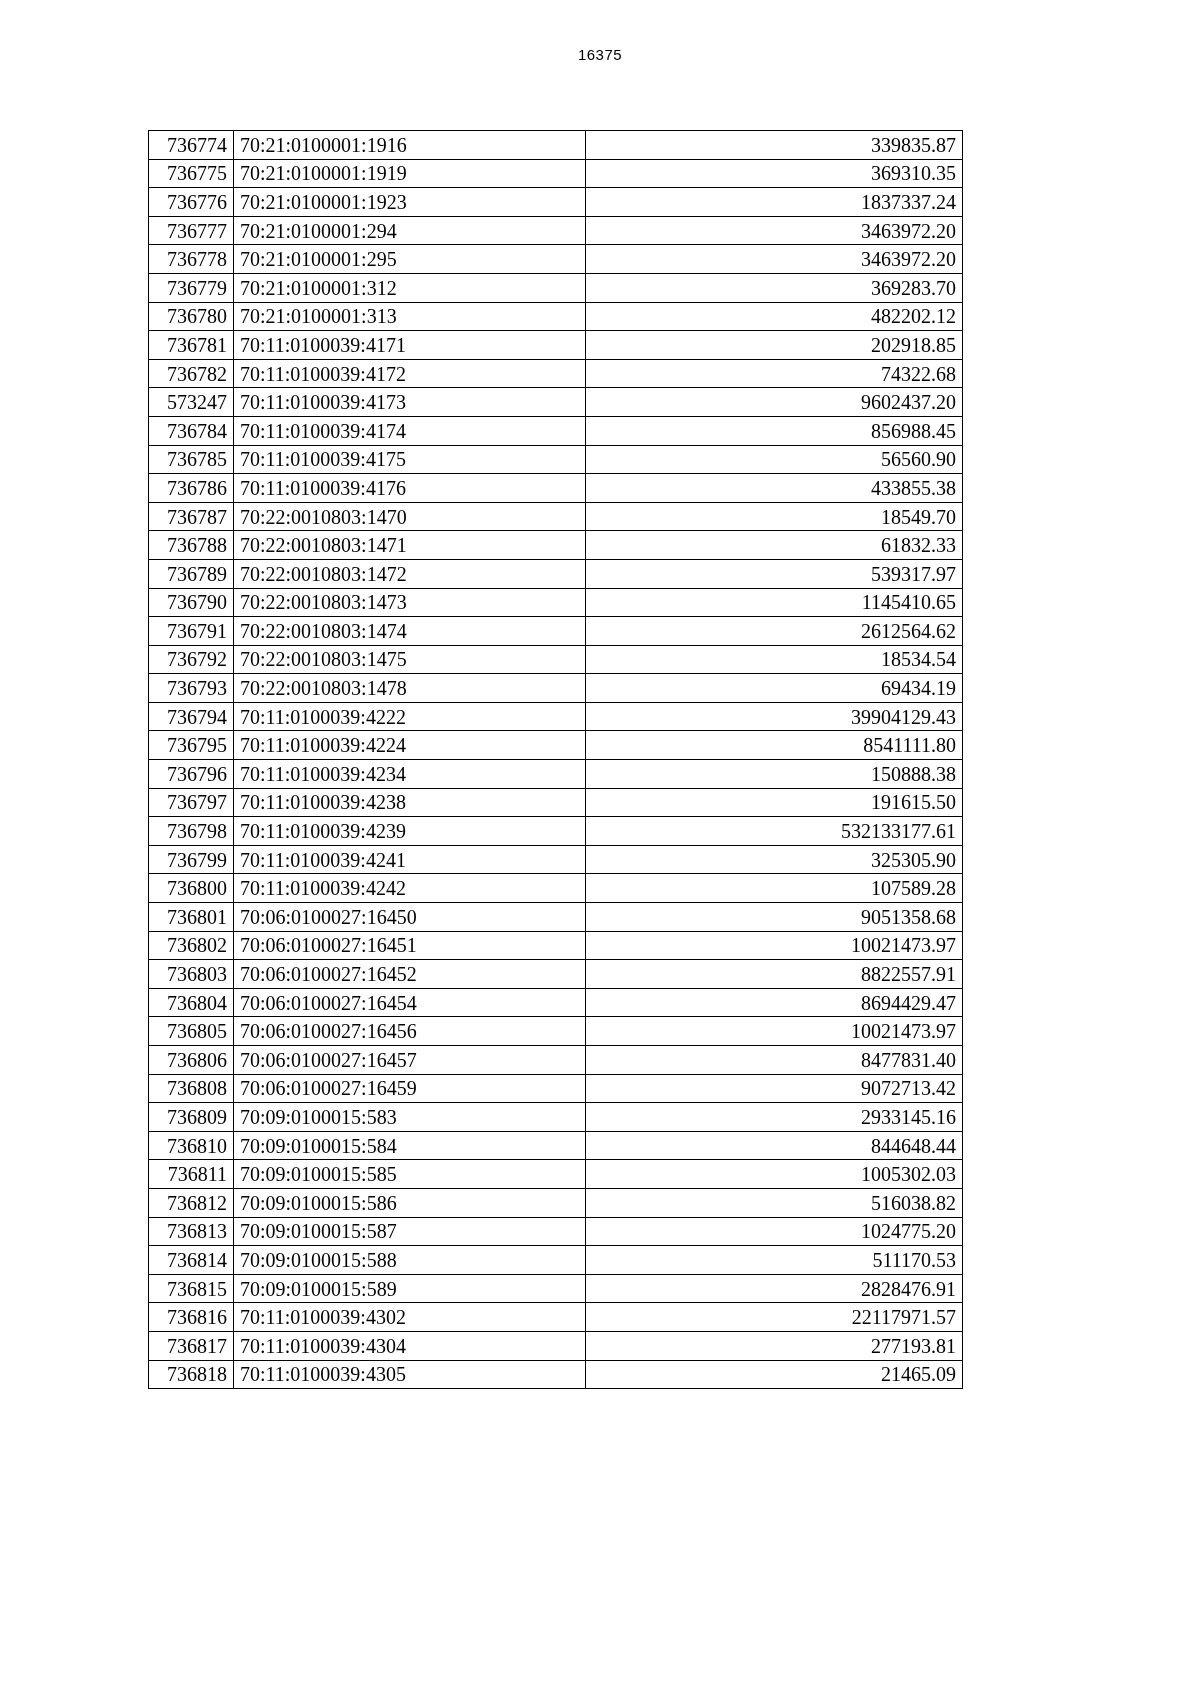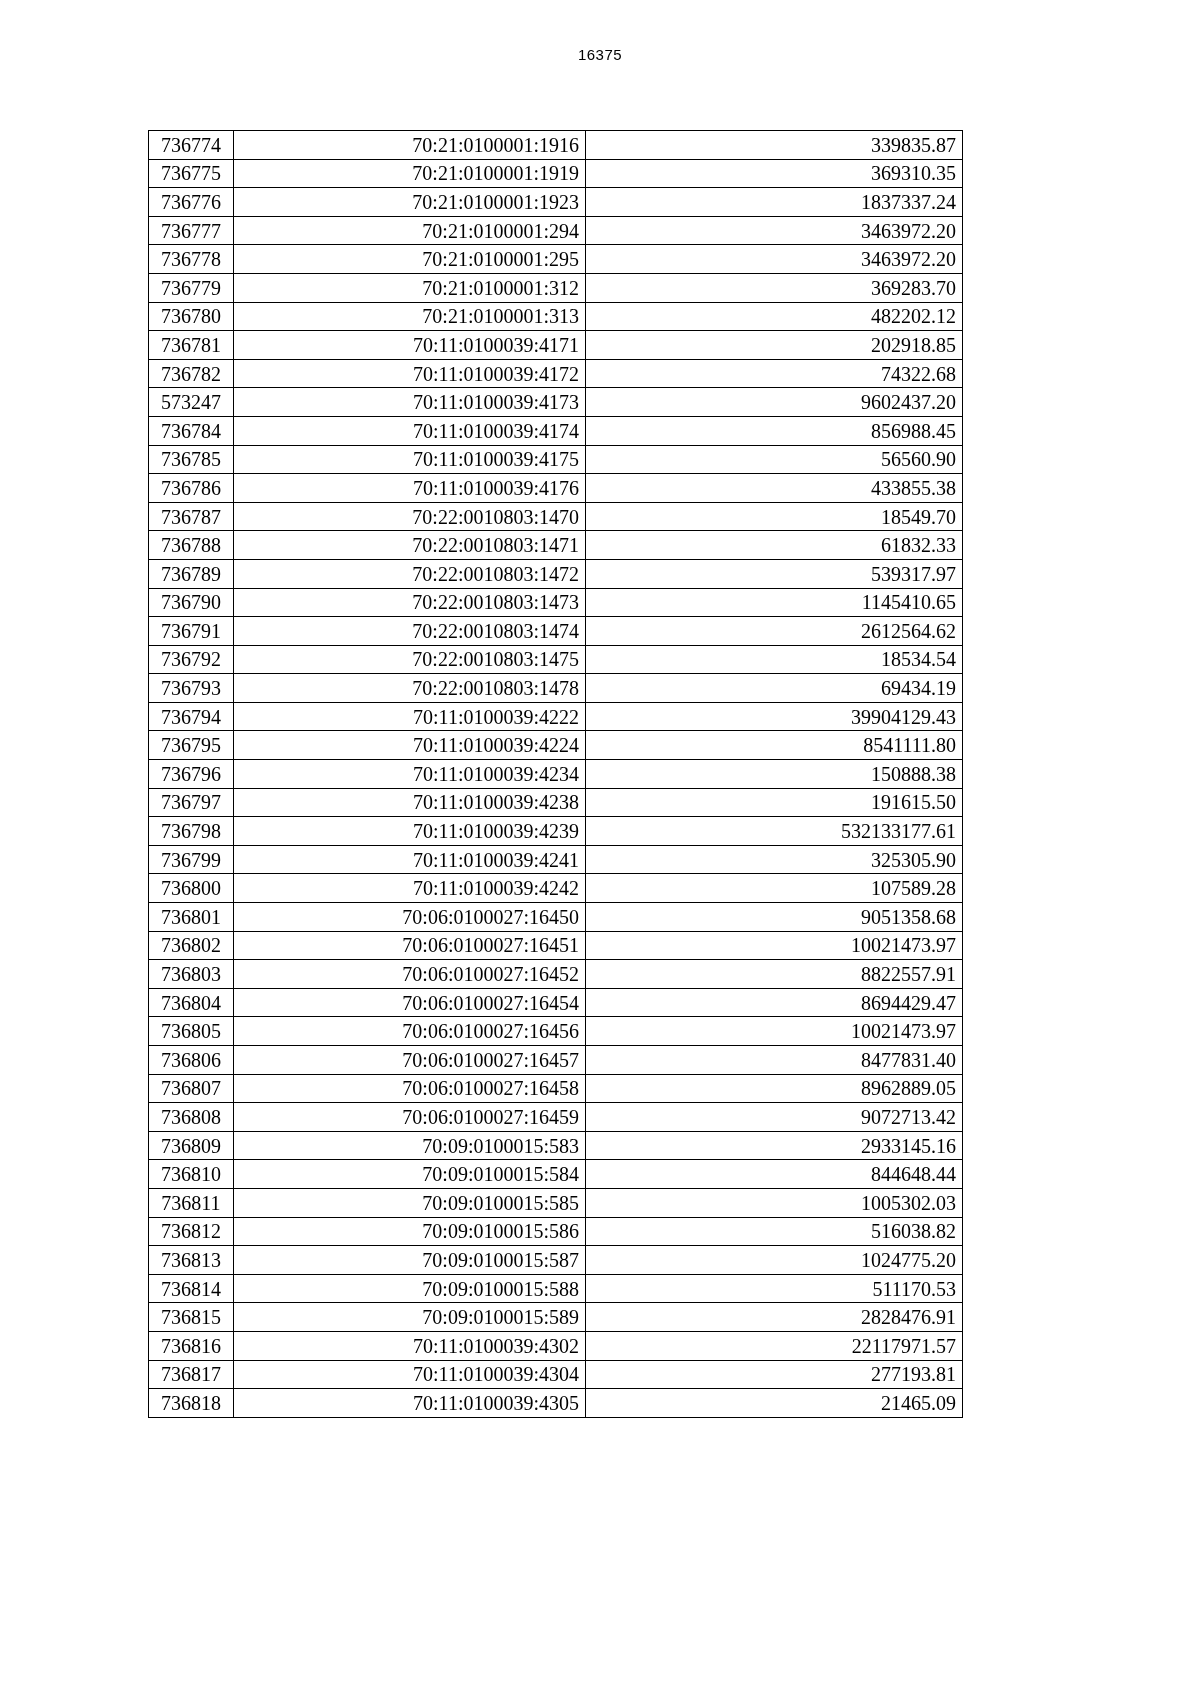--- a/index.html
+++ b/index.html
@@ -37,26 +37,26 @@
     border: 1.6px solid #000000;
     height: 28.6px;
     font-size: 20px;
     line-height: 1;
     padding: 0 6px;
     white-space: nowrap;
     overflow: hidden;
   }
   td.col-id {
     width: 85px;
-    text-align: center;
+    text-align: right;
     padding-left: 10px;
   }
   td.col-code {
     width: 352px;
-    text-align: right;
+    text-align: left;
     margin-left: 7px;
   }
   td.col-value {
     width: 377px;
     text-align: right;
     padding-right: 7px;
   }
 </style>
 </head>
 <body>
@@ -224,25 +224,20 @@
         <td class="col-id">736805</td>
         <td class="col-code">70:06:0100027:16456</td>
         <td class="col-value">10021473.97</td>
       </tr>
       <tr>
         <td class="col-id">736806</td>
         <td class="col-code">70:06:0100027:16457</td>
         <td class="col-value">8477831.40</td>
       </tr>
       <tr>
-        <td class="col-id">736807</td>
-        <td class="col-code">70:06:0100027:16458</td>
-        <td class="col-value">8962889.05</td>
-      </tr>
-      <tr>
         <td class="col-id">736808</td>
         <td class="col-code">70:06:0100027:16459</td>
         <td class="col-value">9072713.42</td>
       </tr>
       <tr>
         <td class="col-id">736809</td>
         <td class="col-code">70:09:0100015:583</td>
         <td class="col-value">2933145.16</td>
       </tr>
       <tr>

